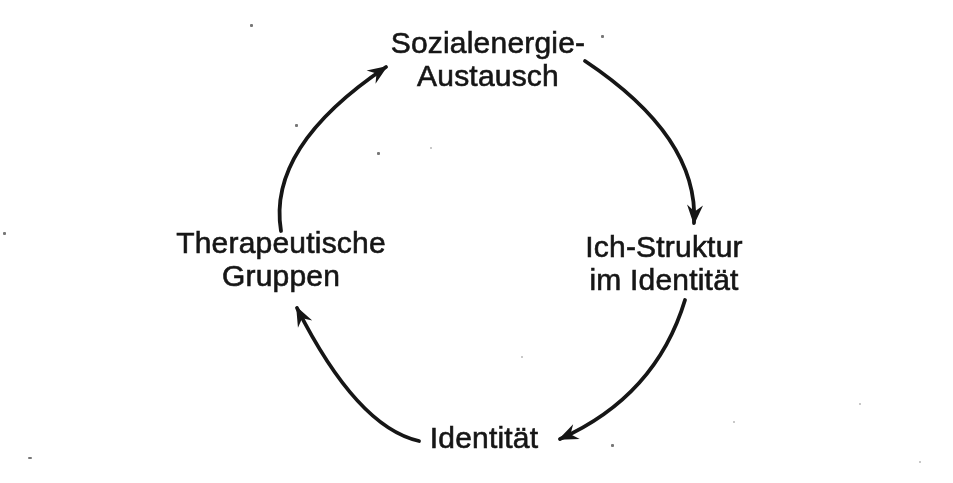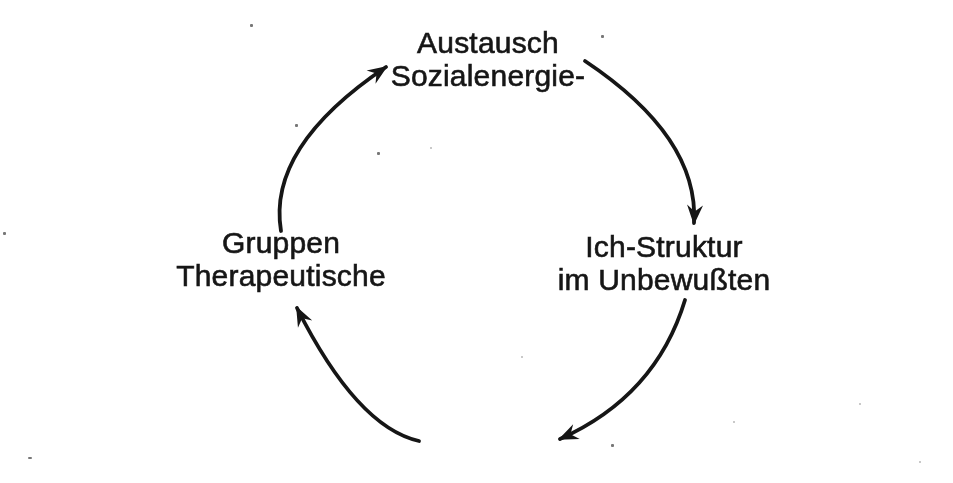--- a/index.html
+++ b/index.html
@@ -52,34 +52,37 @@
     opacity: 0.75;
   }
   .speck.faint { opacity: 0.4; width: 2px; height: 2px; }
 </style>
 </head>
 <body>
 
 <div class="page" style="color: rgb(22, 22, 22); background: rgb(255, 255, 255);">
 
   <div class="node-label label-top">
+    <span>Sozialenergie-</span>
     <span>Austausch</span>
-    <span>Sozialenergie-</span>
   </div>
 
   <div class="node-label label-right">
     <span>Ich-Struktur</span>
-    <span>im Unbewußten</span>
+    <span>im Identität</span>
   </div>
 
   <div class="node-label label-left">
+    <span>Therapeutische</span>
     <span>Gruppen</span>
-    <span>Therapeutische</span>
   </div>
 
+  <div class="node-label label-bottom">
+    <span>Identität</span>
+  </div>
 
   <svg class="arrows" viewBox="0 0 953 483">
     <defs>
       <marker id="arrowhead" viewBox="0 0 22 18" markerWidth="22" markerHeight="18" refX="20" refY="9" orient="auto" markerUnits="userSpaceOnUse">
         <path d="M22,9 L2,1 L8.5,9 L2,17 Z" fill="currentColor"></path>
       </marker>
     </defs>
     <path class="edge" d="M 585,61 Q 699,137 694,223" marker-end="url(#arrowhead)"></path>
     <path class="edge" d="M 685,300 Q 656,396 560,439" marker-end="url(#arrowhead)"></path>
     <path class="edge" d="M 419,441 Q 357,427 297,308" marker-end="url(#arrowhead)"></path>

